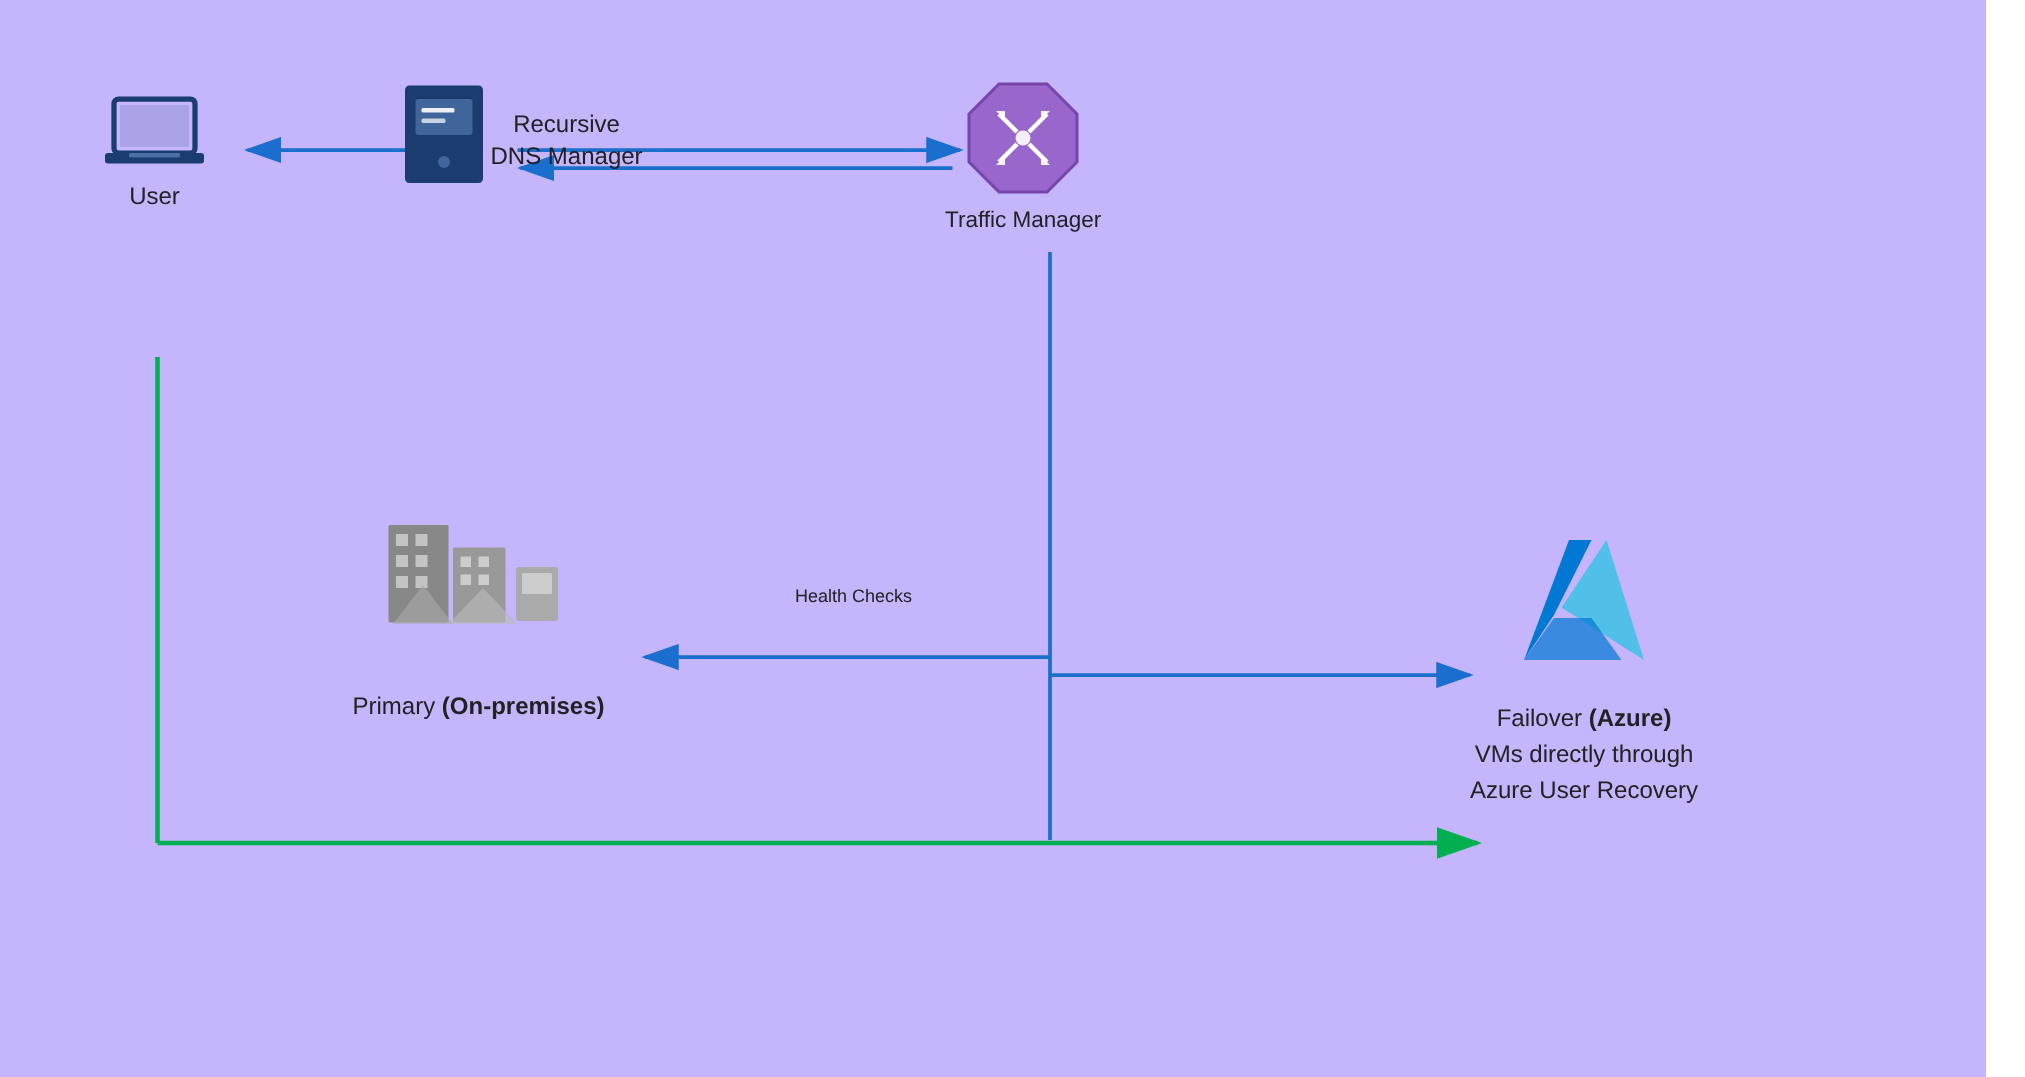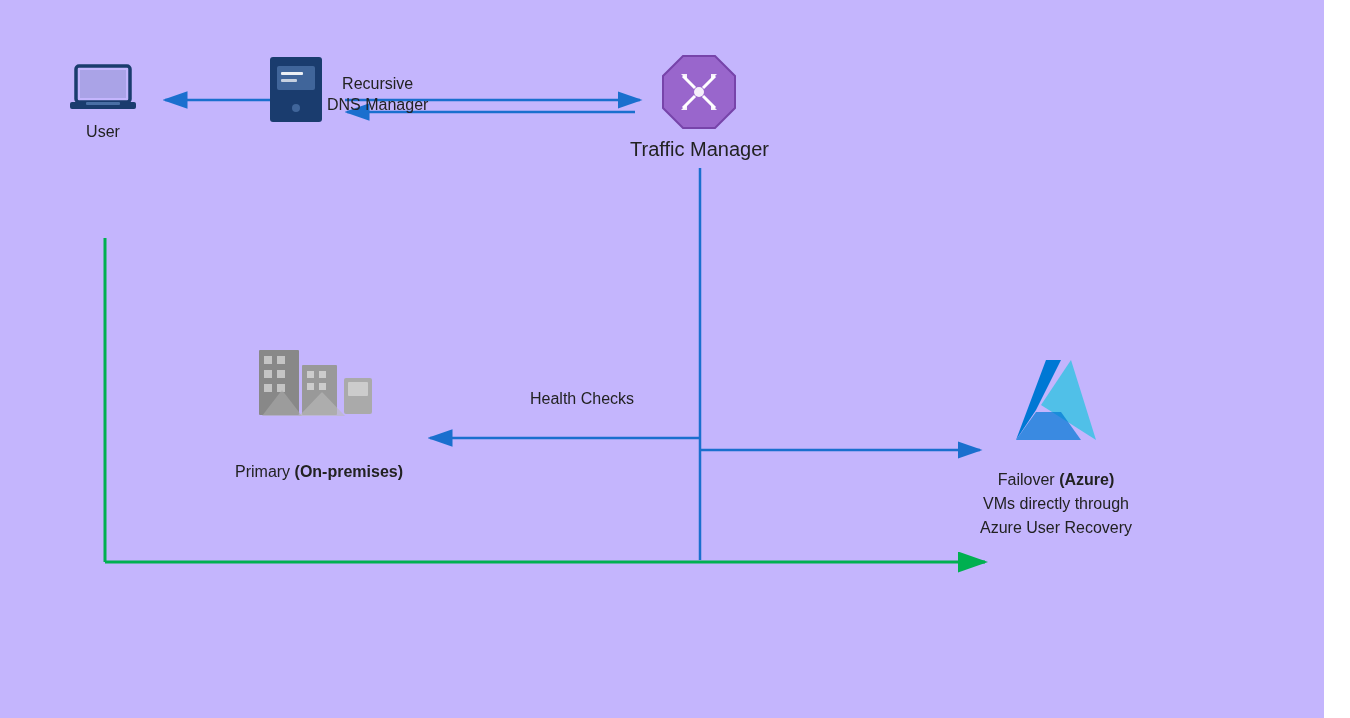--- a/index.html
+++ b/index.html
@@ -56,21 +56,21 @@
     .tm-icon {
       position: absolute;
       left: 630px;
       top: 52px;
       display: flex;
       flex-direction: column;
       align-items: center;
     }
     .tm-label {
       margin-top: 6px;
-      font-size: 20px;
+      font-size: 15px;
       color: #222;
       text-align: left;
     }
 
     
     .endpoint-table {
       position: absolute;
       left: 895px;
       top: 130px;
       border-collapse: collapse;
@@ -127,21 +127,21 @@
       text-align: center;
       line-height: 1.5;
     }
     .failover-label b { font-weight: 700; margin-top: 12px; }
 
     
     .health-checks-label {
       position: absolute;
       left: 530px;
       top: 390px;
-      font-size: 16px;
+      font-size: 12px;
       color: #222;
     }
 
     
     .user-connects-label {
       position: absolute;
       left: 68px;
       top: 580px;
       font-size: 16px;
       color: #222;

